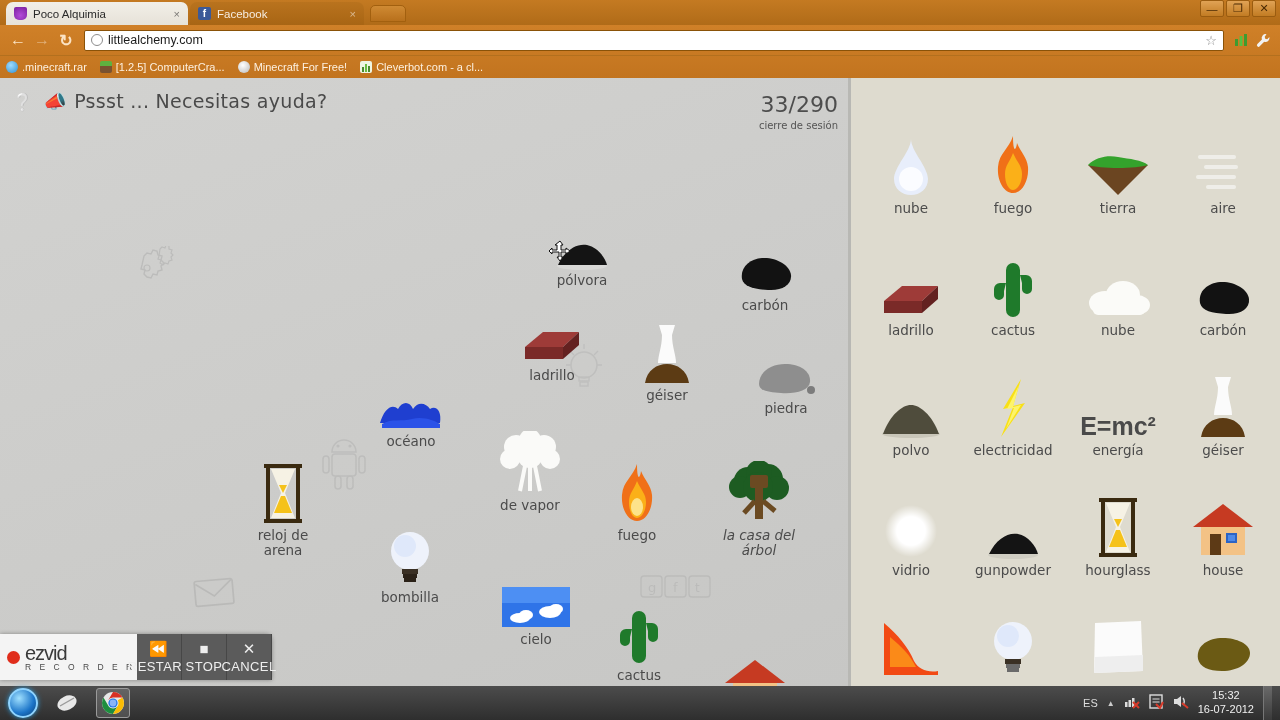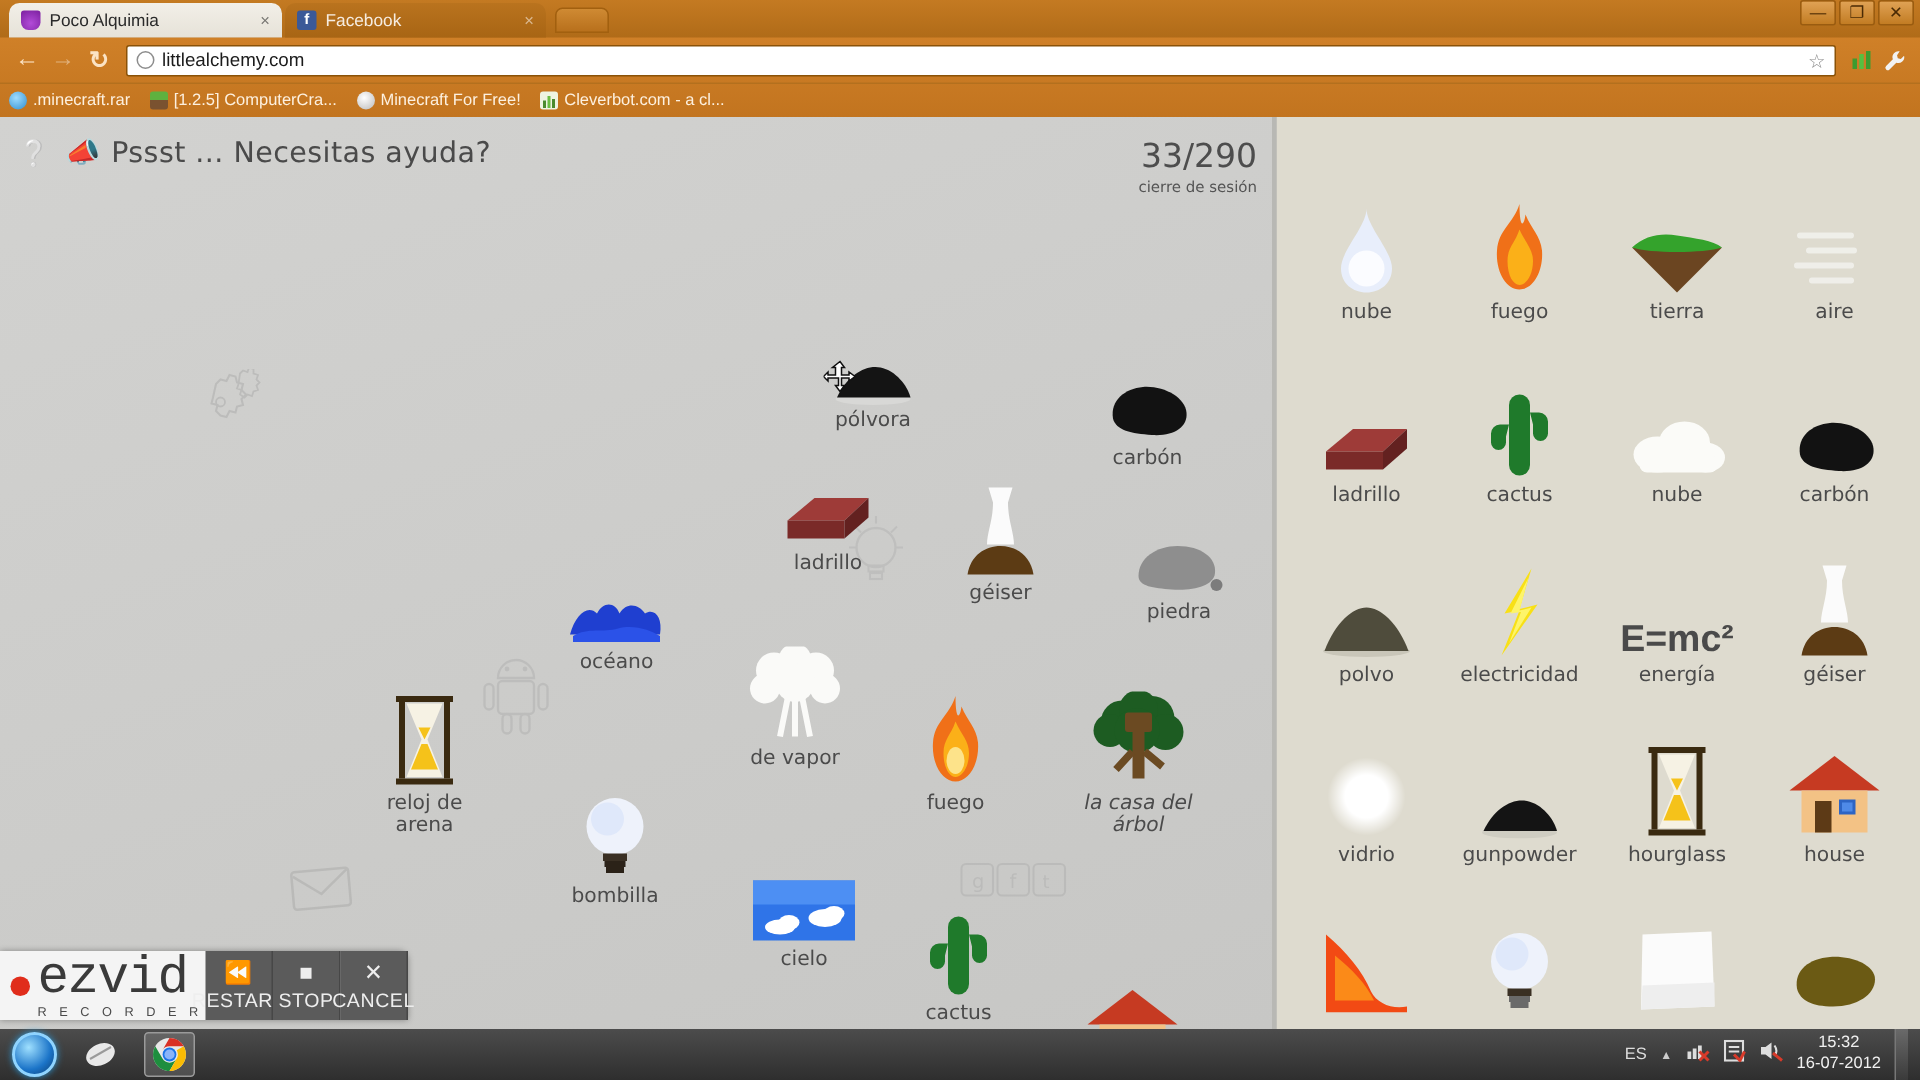--- a/index.html
+++ b/index.html
@@ -81,21 +81,21 @@
   .cell { position:absolute; width:108px; text-align:center; }
   .cell .glyph { height:64px; display:flex; align-items:flex-end; justify-content:center; }
   .cell .cap { font-size:13.5px; color:#4b4b4b; font-family:"DejaVu Sans", sans-serif; margin-top:3px; }
 
   
   .ezvid { position:absolute; left:0; top:634px; width:272px; height:46px;
            background:#f4f4f4; border-radius:0 6px 0 0; display:flex; align-items:center;
            box-shadow:0 0 4px rgba(0,0,0,.35); }
   .ezvid .reddot { width:13px; height:13px; border-radius:50%; background:#e02d1b; margin:0 5px 0 7px; }
   .ezvid .brand { line-height:1; }
-  .ezvid .bn { font-size:35px; color:#3a3a3a; font-family:Liberation Mono, monospace;
+  .ezvid .bn { font-size:20px; color:#3a3a3a; font-family:Liberation Sans, sans-serif;
                letter-spacing:-1px; }
   .ezvid .bs { font-size:8.5px; color:#4a4a4a; letter-spacing:3px; }
   .ezctrls { margin-left:auto; display:flex; height:46px; }
   .ezbtn { width:45px; background:#5b5b5b; color:#eee; display:flex; flex-direction:column;
            align-items:center; justify-content:center; border-right:1px solid #474747; }
   .ezbtn .ei { font-size:15px; line-height:1; }
   .ezbtn .el { font-size:13px; letter-spacing:.4px; margin-top:3px; }
 
   
   .taskbar { position:absolute; left:0; top:686px; width:1280px; height:34px;

